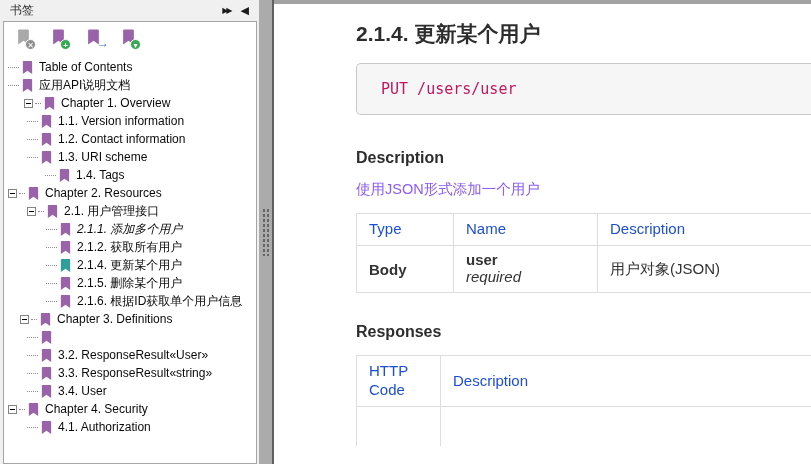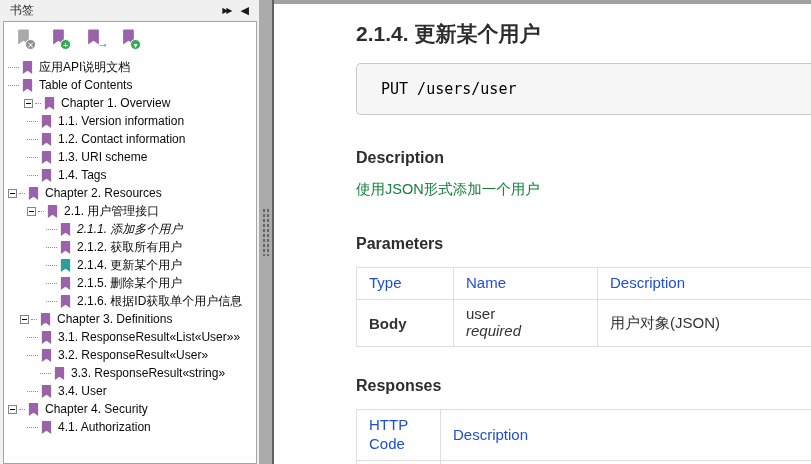--- a/index.html
+++ b/index.html
@@ -55,34 +55,34 @@
   }
 
   
   .main { flex:1; background:#fff; overflow:hidden; }
   .top-strip { height:4px; background:#a2a2a2; }
   .doc { padding:16px 0 0 82px; }
   h1.doc-title { font-size:21px; font-weight:bold; color:#2d2d2d; }
   .codeblock {
     margin-top:15px; background:#f6f6f6; border:1px solid #c9c9c9; border-right:none;
     border-radius:5px 0 0 5px; padding:16px 24px;
-    font-family:"DejaVu Sans Mono","Liberation Mono",monospace; font-size:15px; color:#000000;
+    font-family:"DejaVu Sans Mono","Liberation Mono",monospace; font-size:15px; color:#be185d;
   }
   h2.sect { font-size:16px; font-weight:bold; color:#2d2d2d; }
   .sect-desc { margin-top:34px; }
-  .body-text { margin-top:13px; font-size:14.5px; color:#15803d; }
+  .body-text { margin-top:13px; font-size:14.5px; color:#8b5cf6; }
   .sect-params { margin-top:36px; }
   .sect-resp { margin-top:30px; }
   table { border-collapse:collapse; width:calc(100% + 3px); margin-top:14px; font-size:15px; color:#333; table-layout:fixed; }
   th, td { border:1px solid #ddd; text-align:left; padding:6px 12px; vertical-align:middle; }
   th { font-weight:normal; color:#1d4ed8; line-height:1.25; }
   .col-type { width:97px; } .col-name { width:144px; }
   .col-code { width:84px; }
   td.cell-type { font-weight:bold; }
-  .name-main { font-weight:normal; display:block; line-height:1.1; }
+  .name-main { font-weight:bold; display:block; line-height:1.1; }
   .name-note { font-style:italic; display:block; line-height:1.2; }
   tr.ghost td { height:40px; border-bottom:none; }
 </style>
 </head>
 <body>
 
 <div class="panel">
   <div class="panel-header">
     <span class="panel-title">书签</span>
     <span class="spacer"></span>
@@ -118,71 +118,71 @@
       </div>
     </div>
 
     <div class="tree" id="tree">
         <div class="tree-row" style="padding-left: 4px;">
 
     <span class="stub"></span>
     <svg viewBox="0 0 14 16">
             <path d="M3 1h8c.55 0 1 .45 1 1v13l-5-3.6L2 15V2c0-.55.45-1 1-1z" fill="#9a62a8"></path>
           </svg>
+    <span class="lbl">Table of Contents</span>
+  </div>
+        <div class="tree-row" style="padding-left: 4px;">
+
+    <span class="stub"></span>
+    <svg viewBox="0 0 14 16">
+            <path d="M3 1h8c.55 0 1 .45 1 1v13l-5-3.6L2 15V2c0-.55.45-1 1-1z" fill="#9a62a8"></path>
+          </svg>
     <span class="lbl">应用API说明文档</span>
   </div>
+        <div class="tree-row" style="padding-left: 20px;">
+    <span class="expander"></span>
+    <span class="stub short"></span>
+    <svg viewBox="0 0 14 16">
+            <path d="M3 1h8c.55 0 1 .45 1 1v13l-5-3.6L2 15V2c0-.55.45-1 1-1z" fill="#9a62a8"></path>
+          </svg>
+    <span class="lbl">Chapter 1. Overview</span>
+  </div>
+        <div class="tree-row" style="padding-left: 23px;">
+
+    <span class="stub"></span>
+    <svg viewBox="0 0 14 16">
+            <path d="M3 1h8c.55 0 1 .45 1 1v13l-5-3.6L2 15V2c0-.55.45-1 1-1z" fill="#9a62a8"></path>
+          </svg>
+    <span class="lbl">1.1. Version information</span>
+  </div>
+        <div class="tree-row" style="padding-left: 23px;">
+
+    <span class="stub"></span>
+    <svg viewBox="0 0 14 16">
+            <path d="M3 1h8c.55 0 1 .45 1 1v13l-5-3.6L2 15V2c0-.55.45-1 1-1z" fill="#9a62a8"></path>
+          </svg>
+    <span class="lbl">1.2. Contact information</span>
+  </div>
+        <div class="tree-row" style="padding-left: 23px;">
+
+    <span class="stub"></span>
+    <svg viewBox="0 0 14 16">
+            <path d="M3 1h8c.55 0 1 .45 1 1v13l-5-3.6L2 15V2c0-.55.45-1 1-1z" fill="#9a62a8"></path>
+          </svg>
+    <span class="lbl">1.3. URI scheme</span>
+  </div>
+        <div class="tree-row" style="padding-left: 41px;">
+
+    <span class="stub"></span>
+    <svg viewBox="0 0 14 16">
+            <path d="M3 1h8c.55 0 1 .45 1 1v13l-5-3.6L2 15V2c0-.55.45-1 1-1z" fill="#9a62a8"></path>
+          </svg>
+    <span class="lbl">1.4. Tags</span>
+  </div>
         <div class="tree-row" style="padding-left: 4px;">
-
-    <span class="stub"></span>
-    <svg viewBox="0 0 14 16">
-            <path d="M3 1h8c.55 0 1 .45 1 1v13l-5-3.6L2 15V2c0-.55.45-1 1-1z" fill="#9a62a8"></path>
-          </svg>
-    <span class="lbl">Table of Contents</span>
-  </div>
-        <div class="tree-row" style="padding-left: 20px;">
-    <span class="expander"></span>
-    <span class="stub short"></span>
-    <svg viewBox="0 0 14 16">
-            <path d="M3 1h8c.55 0 1 .45 1 1v13l-5-3.6L2 15V2c0-.55.45-1 1-1z" fill="#9a62a8"></path>
-          </svg>
-    <span class="lbl">Chapter 1. Overview</span>
-  </div>
-        <div class="tree-row" style="padding-left: 23px;">
-
-    <span class="stub"></span>
-    <svg viewBox="0 0 14 16">
-            <path d="M3 1h8c.55 0 1 .45 1 1v13l-5-3.6L2 15V2c0-.55.45-1 1-1z" fill="#9a62a8"></path>
-          </svg>
-    <span class="lbl">1.1. Version information</span>
-  </div>
-        <div class="tree-row" style="padding-left: 23px;">
-
-    <span class="stub"></span>
-    <svg viewBox="0 0 14 16">
-            <path d="M3 1h8c.55 0 1 .45 1 1v13l-5-3.6L2 15V2c0-.55.45-1 1-1z" fill="#9a62a8"></path>
-          </svg>
-    <span class="lbl">1.2. Contact information</span>
-  </div>
-        <div class="tree-row" style="padding-left: 23px;">
-
-    <span class="stub"></span>
-    <svg viewBox="0 0 14 16">
-            <path d="M3 1h8c.55 0 1 .45 1 1v13l-5-3.6L2 15V2c0-.55.45-1 1-1z" fill="#9a62a8"></path>
-          </svg>
-    <span class="lbl">1.3. URI scheme</span>
-  </div>
-        <div class="tree-row" style="padding-left: 23px;">
-
-    <span class="stub"></span>
-    <svg viewBox="0 0 14 16">
-            <path d="M3 1h8c.55 0 1 .45 1 1v13l-5-3.6L2 15V2c0-.55.45-1 1-1z" fill="#9a62a8"></path>
-          </svg>
-    <span class="lbl">1.4. Tags</span>
-  </div>
-        <div class="tree-row" style="padding-left: 4px;">
     <span class="expander"></span>
     <span class="stub short"></span>
     <svg viewBox="0 0 14 16">
             <path d="M3 1h8c.55 0 1 .45 1 1v13l-5-3.6L2 15V2c0-.55.45-1 1-1z" fill="#9a62a8"></path>
           </svg>
     <span class="lbl">Chapter 2. Resources</span>
   </div>
         <div class="tree-row" style="padding-left: 23px;">
     <span class="expander"></span>
     <span class="stub short"></span>
@@ -238,31 +238,30 @@
             <path d="M3 1h8c.55 0 1 .45 1 1v13l-5-3.6L2 15V2c0-.55.45-1 1-1z" fill="#9a62a8"></path>
           </svg>
     <span class="lbl">Chapter 3. Definitions</span>
   </div>
         <div class="tree-row" style="padding-left: 23px;">
 
     <span class="stub"></span>
     <svg viewBox="0 0 14 16">
             <path d="M3 1h8c.55 0 1 .45 1 1v13l-5-3.6L2 15V2c0-.55.45-1 1-1z" fill="#9a62a8"></path>
           </svg>
-    <span class="lbl">3.1. ResponseResult«List«User»»</span>
   </div>
         <div class="tree-row" style="padding-left: 23px;">
 
     <span class="stub"></span>
     <svg viewBox="0 0 14 16">
             <path d="M3 1h8c.55 0 1 .45 1 1v13l-5-3.6L2 15V2c0-.55.45-1 1-1z" fill="#9a62a8"></path>
           </svg>
     <span class="lbl">3.2. ResponseResult«User»</span>
   </div>
-        <div class="tree-row" style="padding-left: 23px; margin-left: 13px;">
+        <div class="tree-row" style="padding-left: 23px;">
 
     <span class="stub"></span>
     <svg viewBox="0 0 14 16">
             <path d="M3 1h8c.55 0 1 .45 1 1v13l-5-3.6L2 15V2c0-.55.45-1 1-1z" fill="#9a62a8"></path>
           </svg>
     <span class="lbl">3.3. ResponseResult«string»</span>
   </div>
         <div class="tree-row" style="padding-left: 23px;">
 
     <span class="stub"></span>
@@ -298,21 +297,20 @@
 <div class="main">
   <div class="top-strip"></div>
   <div class="doc">
     <h1 class="doc-title">2.1.4. 更新某个用户</h1>
 
     <div class="codeblock">PUT /users/user</div>
 
     <h2 class="sect sect-desc">Description</h2>
     <p class="body-text">使用JSON形式添加一个用户</p>
 
-    <h2 class="sect sect-params">Parameters</h2>
     <table>
       <colgroup>
           <col class="col-type">
           <col class="col-name">
           <col>
         </colgroup>
       <thead>
         <tr>
           <th>Type</th>
           <th>Name</th>

